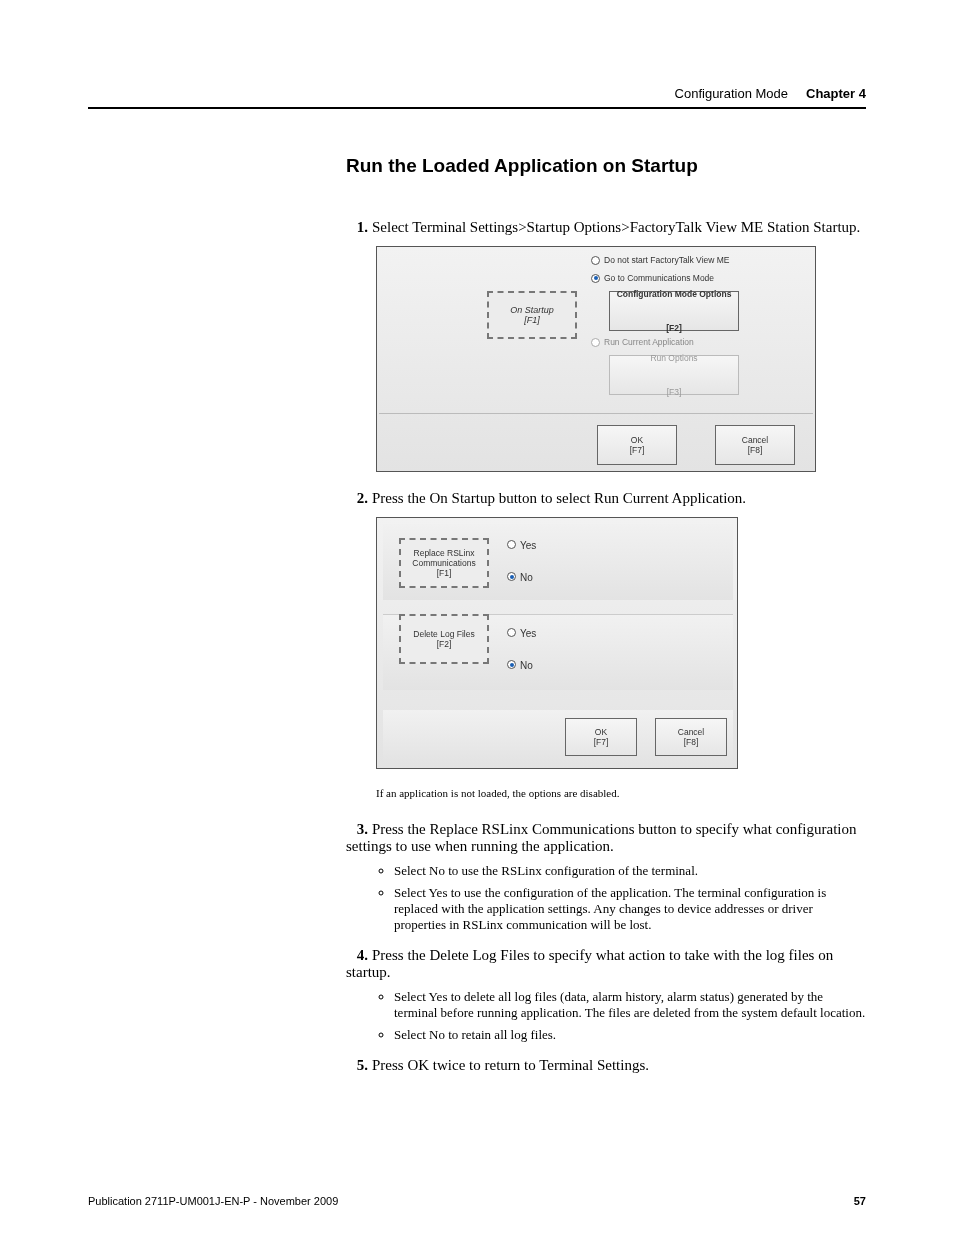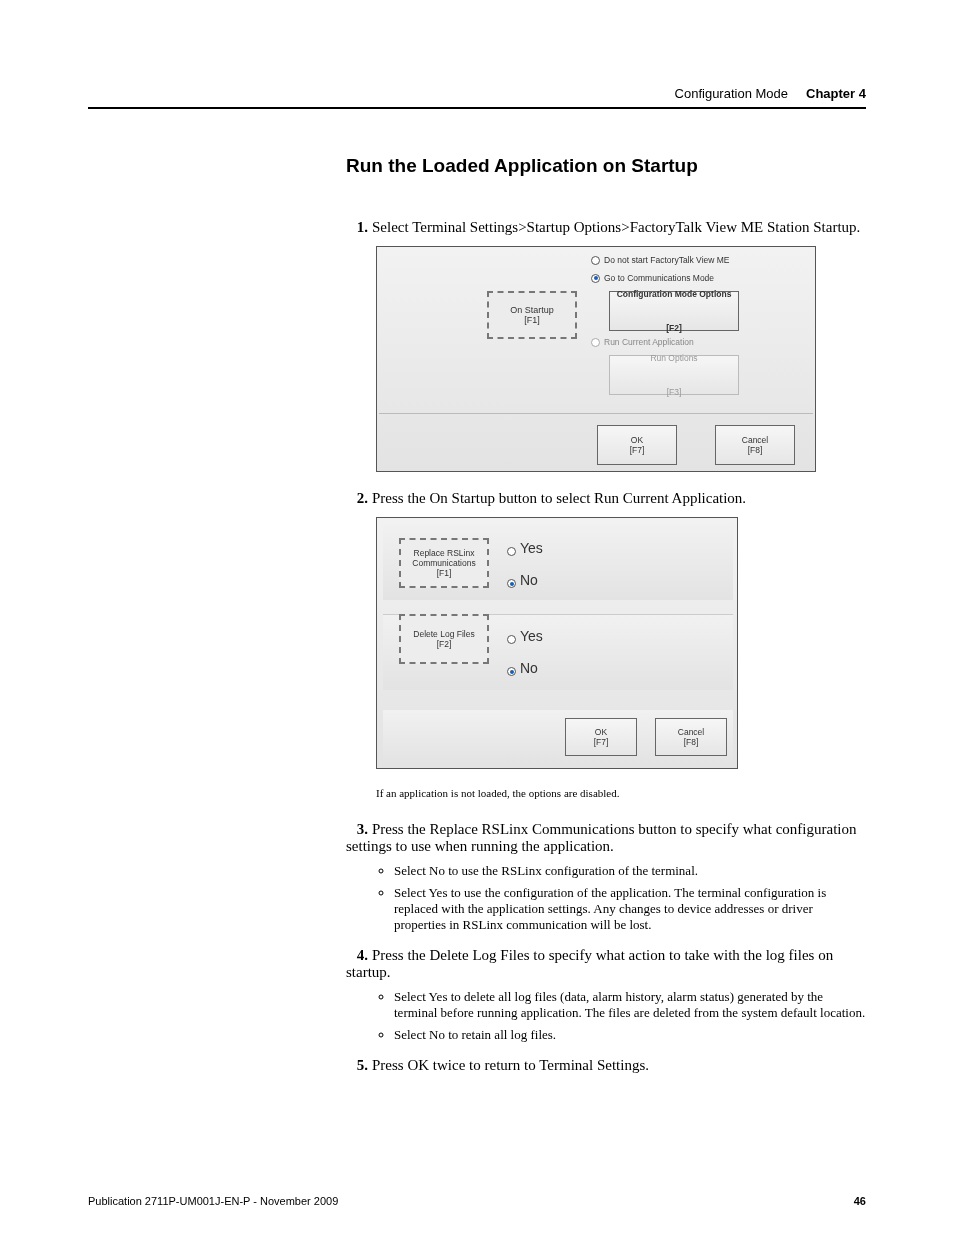--- a/index.html
+++ b/index.html
@@ -84,20 +84,21 @@
     position: absolute;
     left: 110px; top: 44px;
     width: 90px; height: 48px;
     border: 2px dashed #777;
     background: #ececec;
     display: flex;
     flex-direction: column;
     justify-content: center;
     text-align: center;
     font-size: 9px;
+    font-style: italic;
   }
   .fig1 .radio-row {
     position: absolute;
     display: flex;
     align-items: center;
     gap: 4px;
     font-size: 8.5px;
   }
   .radio-dot {
     width: 9px; height: 9px; border-radius: 50%;
@@ -140,21 +141,21 @@
   .fig2 .p2 { left:6px; top:96px; width:350px; height:76px; border-top:1px solid #ccc; }
   .fig2 .p3 { left:6px; top:192px; width:350px; height:54px; }
   .fig2 .lab-btn {
     position:absolute; width:90px; height:50px;
     border:2px dashed #777; background:#ededed;
     display:flex; flex-direction:column; align-items:center; justify-content:center;
     text-align:center; font-size:8.5px;
   }
   .fig2 .lab1 { left:22px; top:20px; }
   .fig2 .lab2 { left:22px; top:96px; }
-  .fig2 .rrow { position:absolute; display:flex; align-items:flex-end; gap:4px; font-size:14px; }
+  .fig2 .rrow { position:absolute; display:flex; align-items:flex-start; gap:4px; font-size:10px; }
   .fig2 .ry1 { left:130px; top:22px; }
   .fig2 .rn1 { left:130px; top:54px; }
   .fig2 .ry2 { left:130px; top:110px; }
   .fig2 .rn2 { left:130px; top:142px; }
   .fig2 .sm2 {
     position:absolute; width:72px; height:38px;
     border:1px solid #666; background:linear-gradient(180deg,#f6f6f6,#e6e6e6);
     display:flex; flex-direction:column; align-items:center; justify-content:center;
     text-align:center; font-size:8.5px;
   }
@@ -291,14 +292,14 @@
 
       <li>
         <span class="num">5.</span><span class="step-body">Press OK twice to return to Terminal Settings.</span>
       </li>
     </ol>
   </div>
 </div>
 
 <div class="footer">
   <span>Publication 2711P-UM001J-EN-P - November 2009</span>
-  <span class="pg">46</span>
+  <span class="pg">57</span>
 </div>
 
 </body></html>

